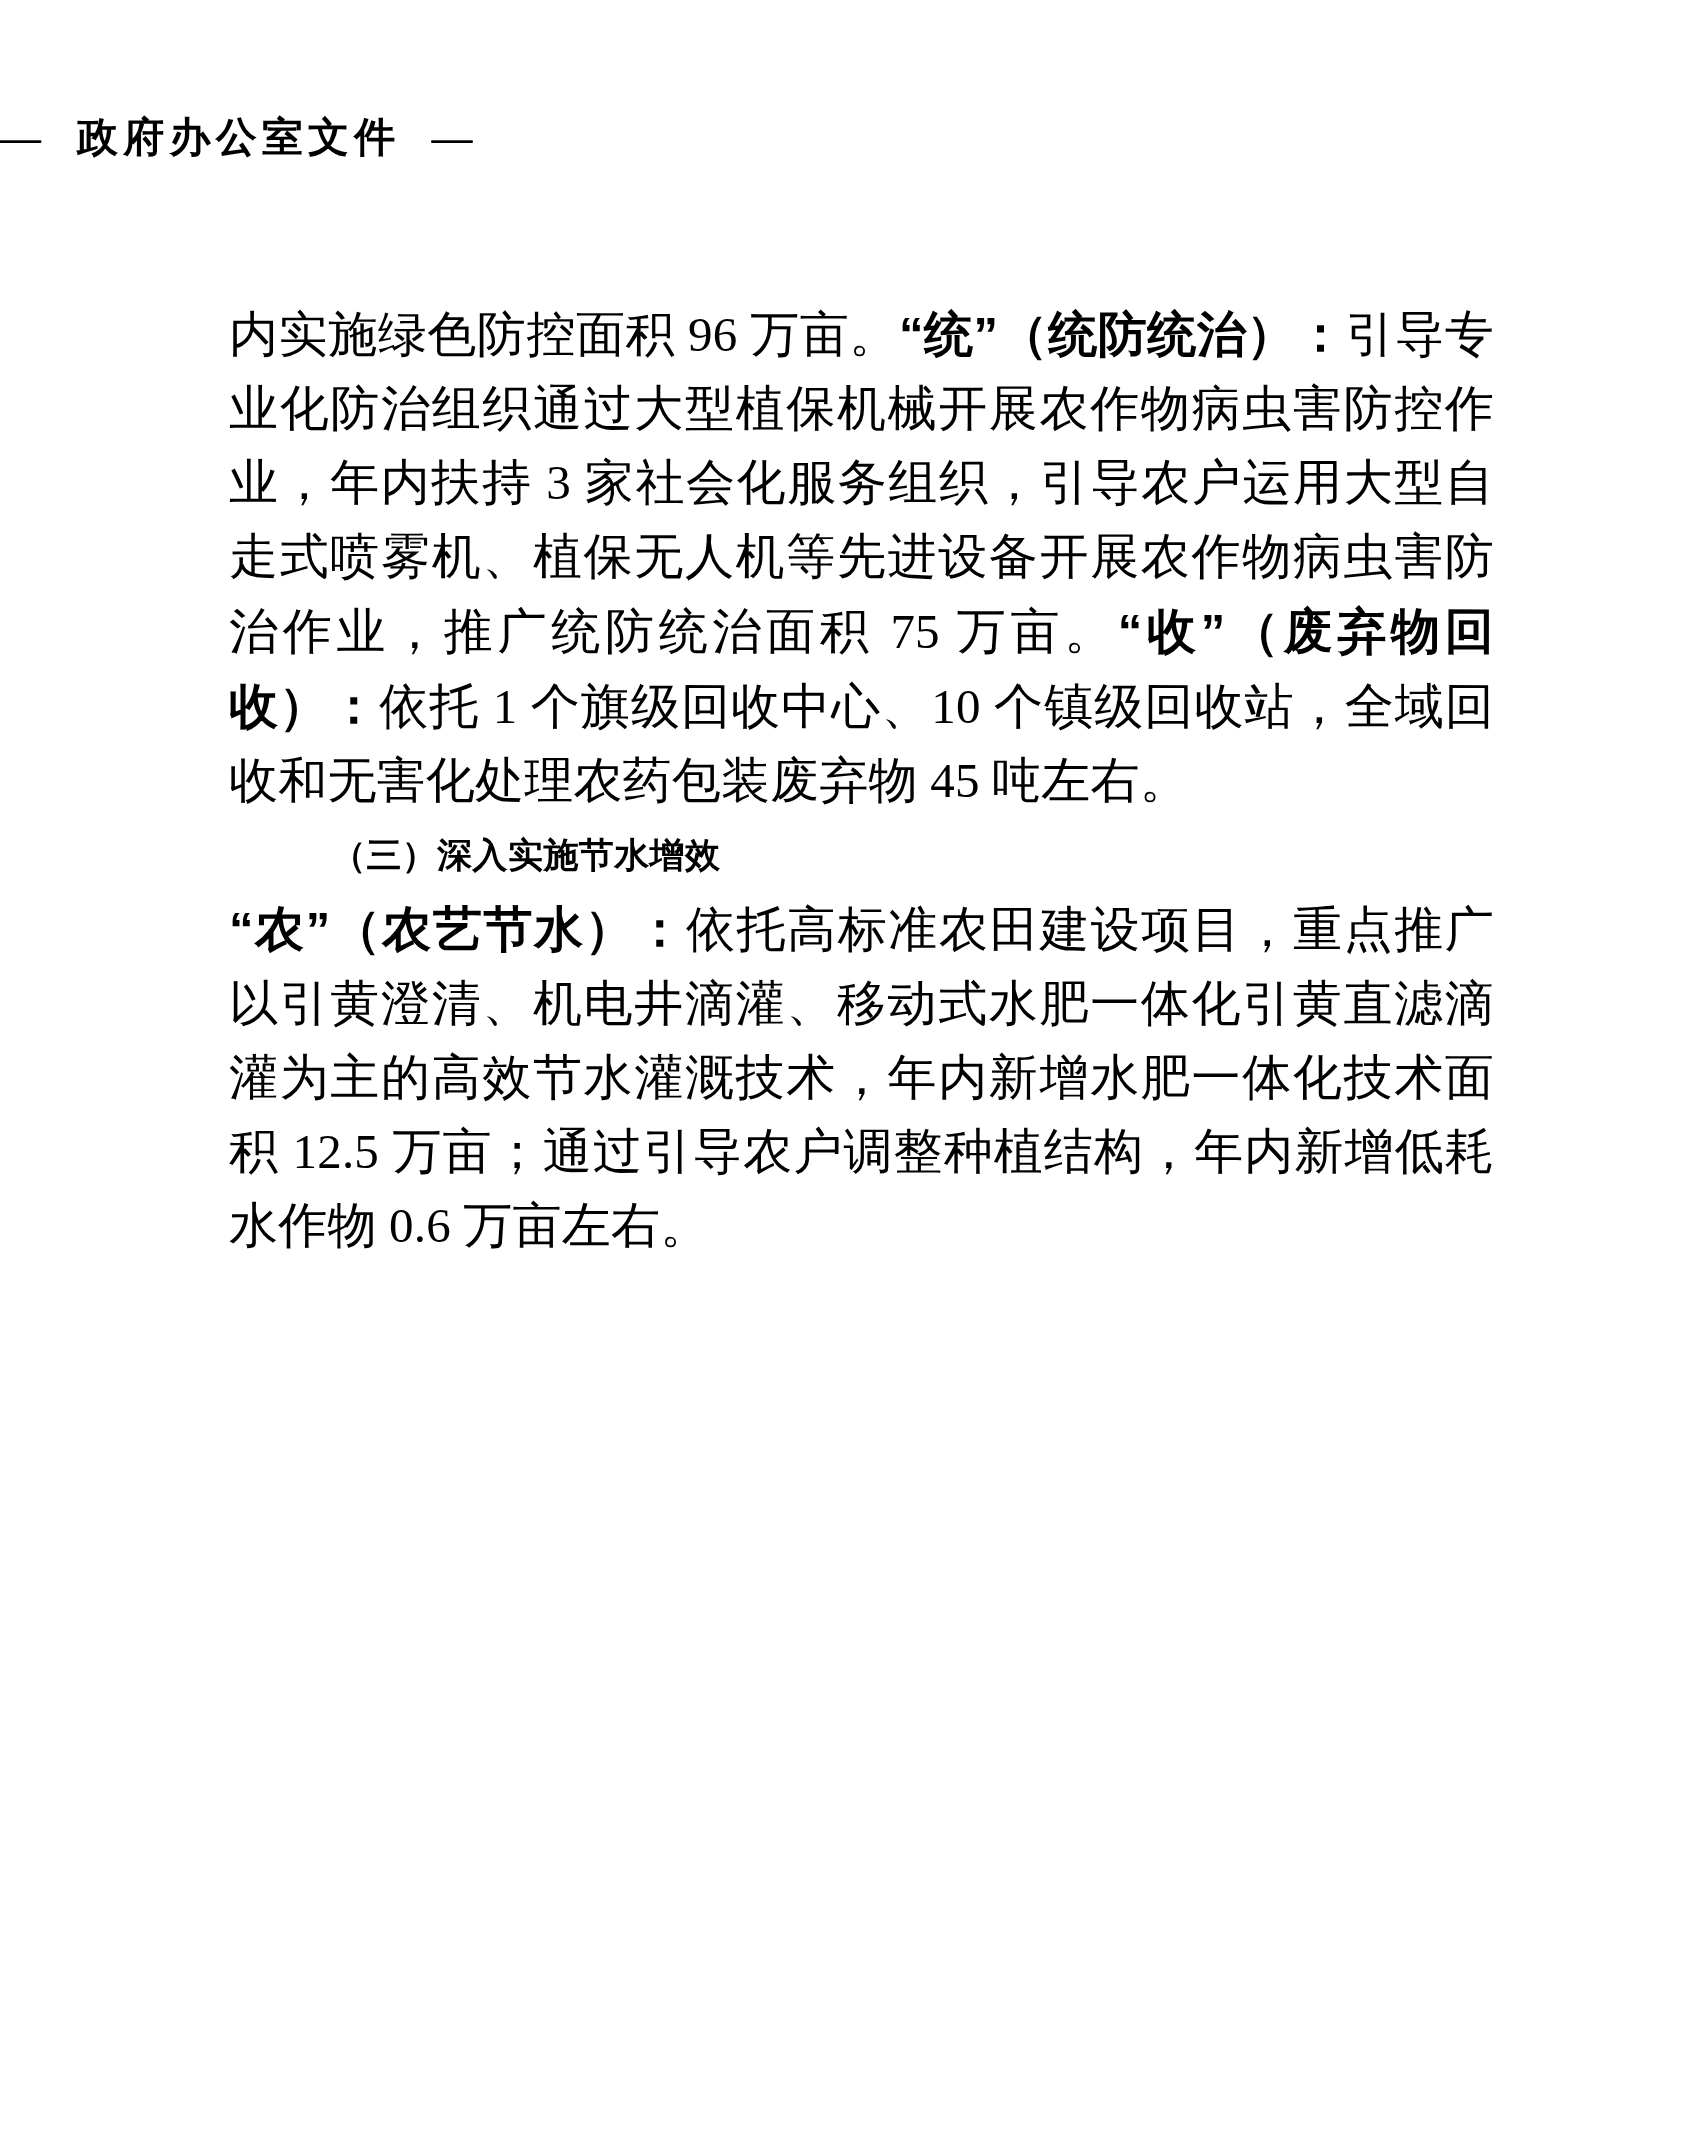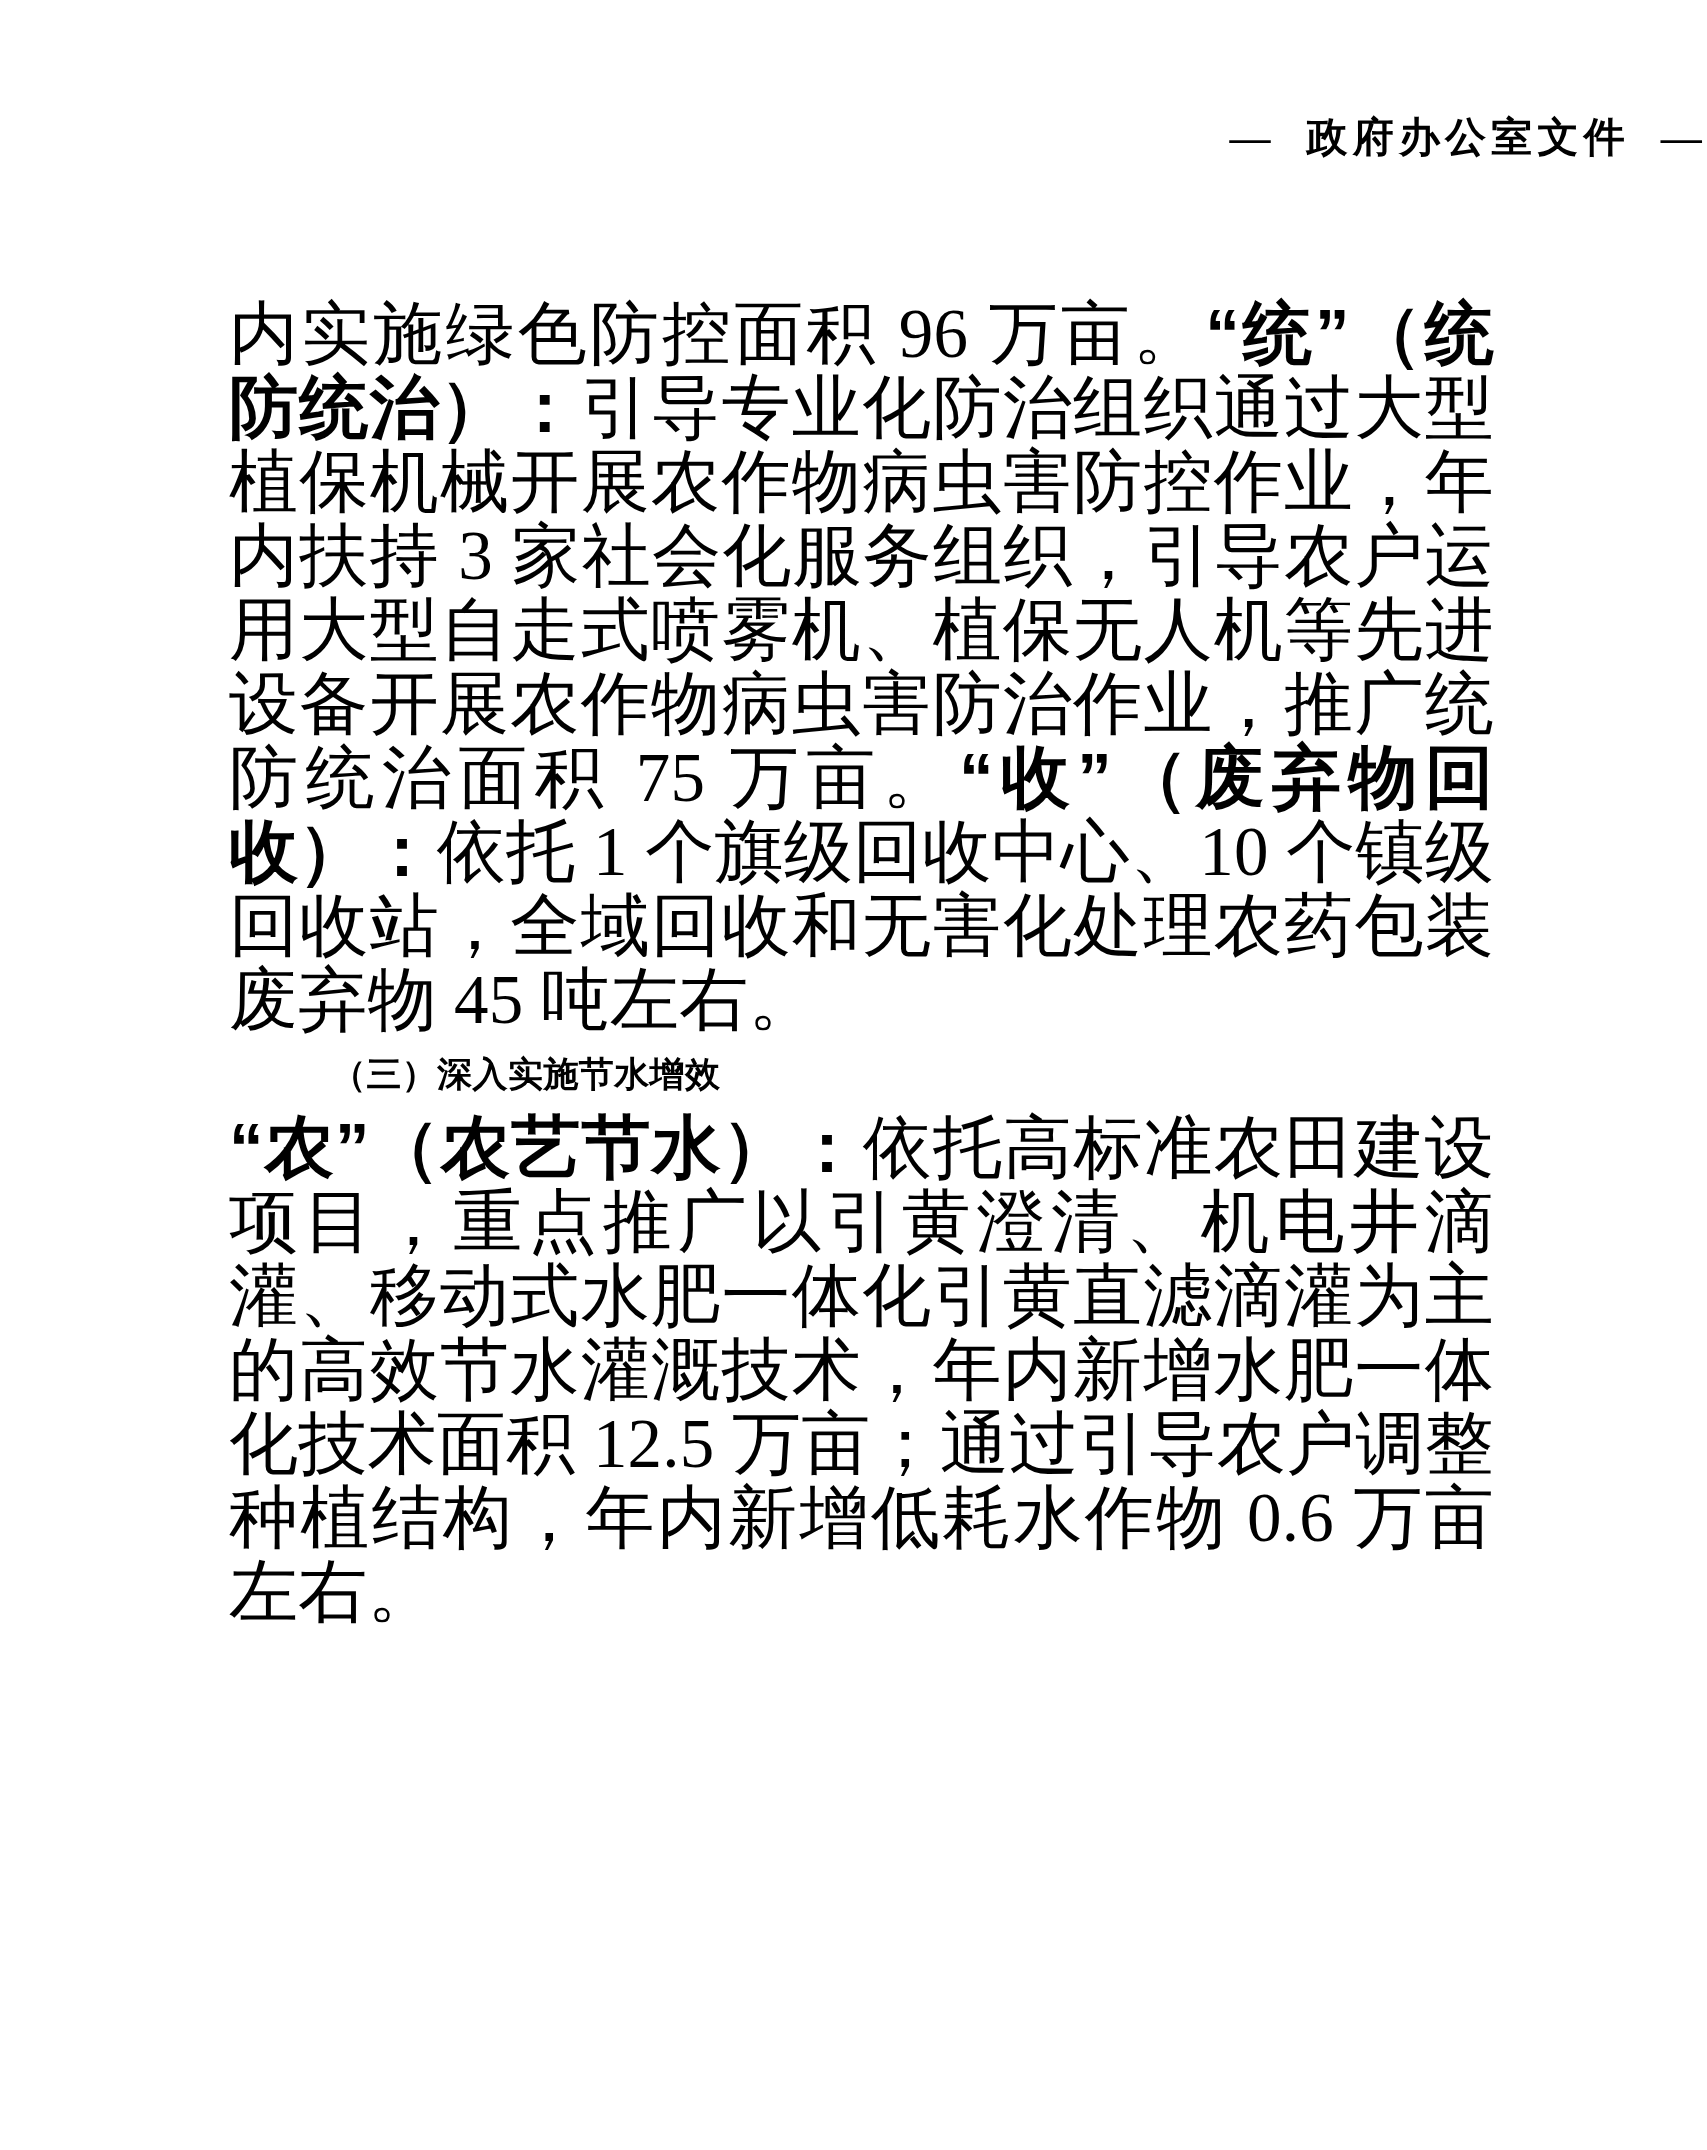--- a/index.html
+++ b/index.html
@@ -16,39 +16,39 @@
     font-family: "Liberation Serif", "DejaVu Serif", serif;
     color: #000000;
   }
 
   
   .page-header {
     position: absolute;
     top: 115px;
     left: 0;
     width: 100%;
-    text-align: right;
+    text-align: left;
     font-size: 41px;
     line-height: 1.1;
     letter-spacing: 5.2px;
     font-weight: 600;
     font-family: "Liberation Serif", "DejaVu Serif", serif;
     white-space: pre;
   }
 
   
   .body-block {
     position: absolute;
     left: 229px;
     top: 297px;
     width: 1265px;
   }
 
   .para {
-    font-size: 69px;
+    font-size: 49px;
     line-height: 74px;
     text-align: justify;
     text-justify: inter-character;
     text-align-last: left;
     letter-spacing: 0.2px;
     margin: 0;
     font-family: "Liberation Serif", "DejaVu Serif", serif;
   }
 
   .para.indent2 { text-indent: 102px; }

